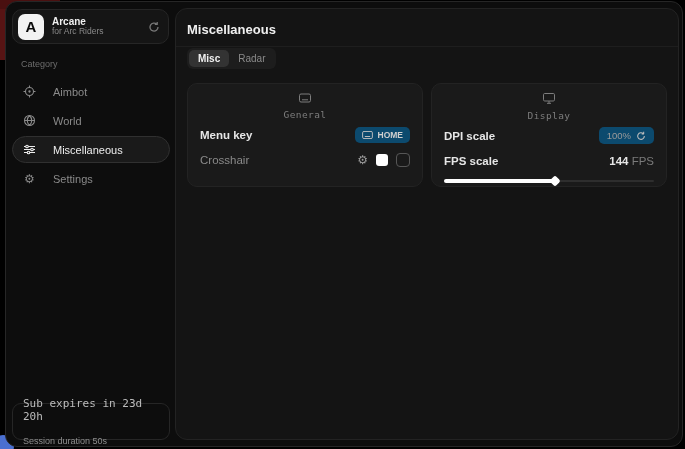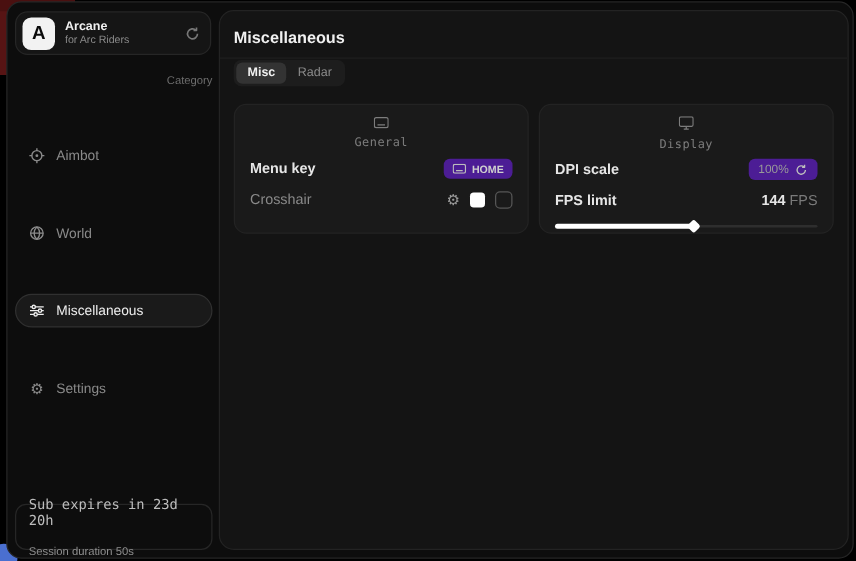--- a/index.html
+++ b/index.html
@@ -21,24 +21,24 @@
   .sidebar{position:absolute;left:0;top:0;width:170px;height:100%;padding:7px 6px;}
   .app-card{display:flex;align-items:center;gap:8px;width:157px;height:35px;padding:0 8px 0 5px;
             background:#151515;border:1px solid #262626;border-radius:10px;}
   .logo{width:26px;height:26px;background:#f2f2f2;border-radius:7px;color:#0a0a0a;
         font-weight:bold;font-size:15px;display:flex;align-items:center;justify-content:center;flex:0 0 auto;}
   .app-meta{flex:1;min-width:0;line-height:1.15;}
   .app-name{color:#f0f0f0;font-size:10px;font-weight:bold;}
   .app-sub{color:#8a8a8a;font-size:8.5px;}
   .app-action{color:#777;font-size:11px;flex:0 0 auto;cursor:pointer;line-height:1;}
 
-  .cat-label{color:#6d6d6d;font-size:9px;margin:15px 0 9px 9px;text-align:right;}
+  .cat-label{color:#6d6d6d;font-size:9px;margin:15px 0 9px 9px;}
   .nav{display:flex;flex-direction:column;gap:2px;}
-  .nav-item{display:flex;align-items:center;gap:9px;height:27px;padding:0 10px;border-radius:14px;
-            color:#8a8a8a;font-size:11px;border:1px solid transparent;cursor:pointer;margin-top:33px;}
+  .nav-item{display:flex;align-items:center;gap:17px;height:27px;padding:0 10px;border-radius:14px;
+            color:#8a8a8a;font-size:11px;border:1px solid transparent;cursor:pointer;}
   .nav-item svg,.nav-item .uicon{flex:0 0 auto;}
   .nav-item.active{background:#1a1a1a;border-color:#303030;color:#ededed;}
   .uicon{font-size:12px;line-height:1;width:13px;text-align:center;}
 
   .sub-card{position:absolute;left:6px;right:6px;bottom:6px;height:37px;border:1px solid #262626;
             border-radius:9px;padding:5px 10px;display:flex;flex-direction:column;justify-content:center;gap:1px;}
   .sub-line1{color:#bdbdbd;font-size:11px;}
   .sub-line2{color:#8f8f8f;font-size:9px;font-weight:normal;margin-top:12px;}
 
   
@@ -51,21 +51,21 @@
   .tab{font-size:10px;padding:3px 9px;border-radius:5px;color:#8a8a8a;cursor:pointer;}
   .tab.active{background:#333333;color:#f0f0f0;font-weight:bold;}
 
   .panels{display:flex;gap:8px;margin-top:14px;}
   .panel{flex:1;height:104px;background:#1a1a1a;border:1px solid #232323;border-radius:10px;padding:9px 12px;}
   .panel-head{display:flex;align-items:center;gap:6px;color:#7d7d7d;font-size:9.5px;letter-spacing:.4px;flex-direction:column;}
   .row{display:flex;align-items:center;justify-content:space-between;height:21px;margin-top:4px;}
   .row-label{color:#e6e6e6;font-size:11.5px;font-weight:bold;}
   .row-label.dim{color:#8a8a8a;font-weight:normal;}
 
-  .chip{display:inline-flex;align-items:center;gap:5px;background:#4c1d95;border-radius:5px;
+  .chip{display:inline-flex;align-items:center;gap:5px;background:#0c4a6e;border-radius:5px;
         padding:3px 7px;color:#cfcfcf;font-size:8.5px;font-weight:bold;cursor:pointer;}
   .chip .ic{color:#bdbdbd;display:flex;}
   .chip.val{color:#9a9a9a;font-size:9.5px;font-weight:normal;padding:3px 8px;}
 
   .cross-controls{display:flex;align-items:center;gap:8px;}
   .gear-mini{color:#9a9a9a;font-size:12px;line-height:1;cursor:pointer;}
   .swatch{width:12px;height:12px;background:#fff;border-radius:3px;cursor:pointer;}
   .checkbox{width:14px;height:14px;border:1.5px solid #565656;border-radius:4px;background:transparent;cursor:pointer;}
 
   .fps-val{font-size:11.5px;}
@@ -221,21 +221,21 @@
               <span class="ic">
                 <svg width="10" height="10" viewBox="0 0 12 12" fill="none" stroke="currentColor" stroke-width="1.3">
                   <path d="M10 6a4 4 0 1 1-1.2-2.8"></path>
                     <path d="M9.2 1v2.4H6.8" stroke-linejoin="round"></path>
                 </svg>
               </span>
             </span>
           </div>
 
           <div class="row">
-            <span class="row-label">FPS limit</span>
+            <span class="row-label">FPS scale</span>
             <span class="fps-val"><span class="fps-num">144</span> <span class="fps-unit">FPS</span></span>
           </div>
 
           <div class="slider">
             <div class="track"></div>
             <div class="fill" id="slider-fill" style="width: 53%;"></div>
             <div class="thumb" id="slider-thumb" style="left: 53%;"></div>
           </div>
         </div>
 

